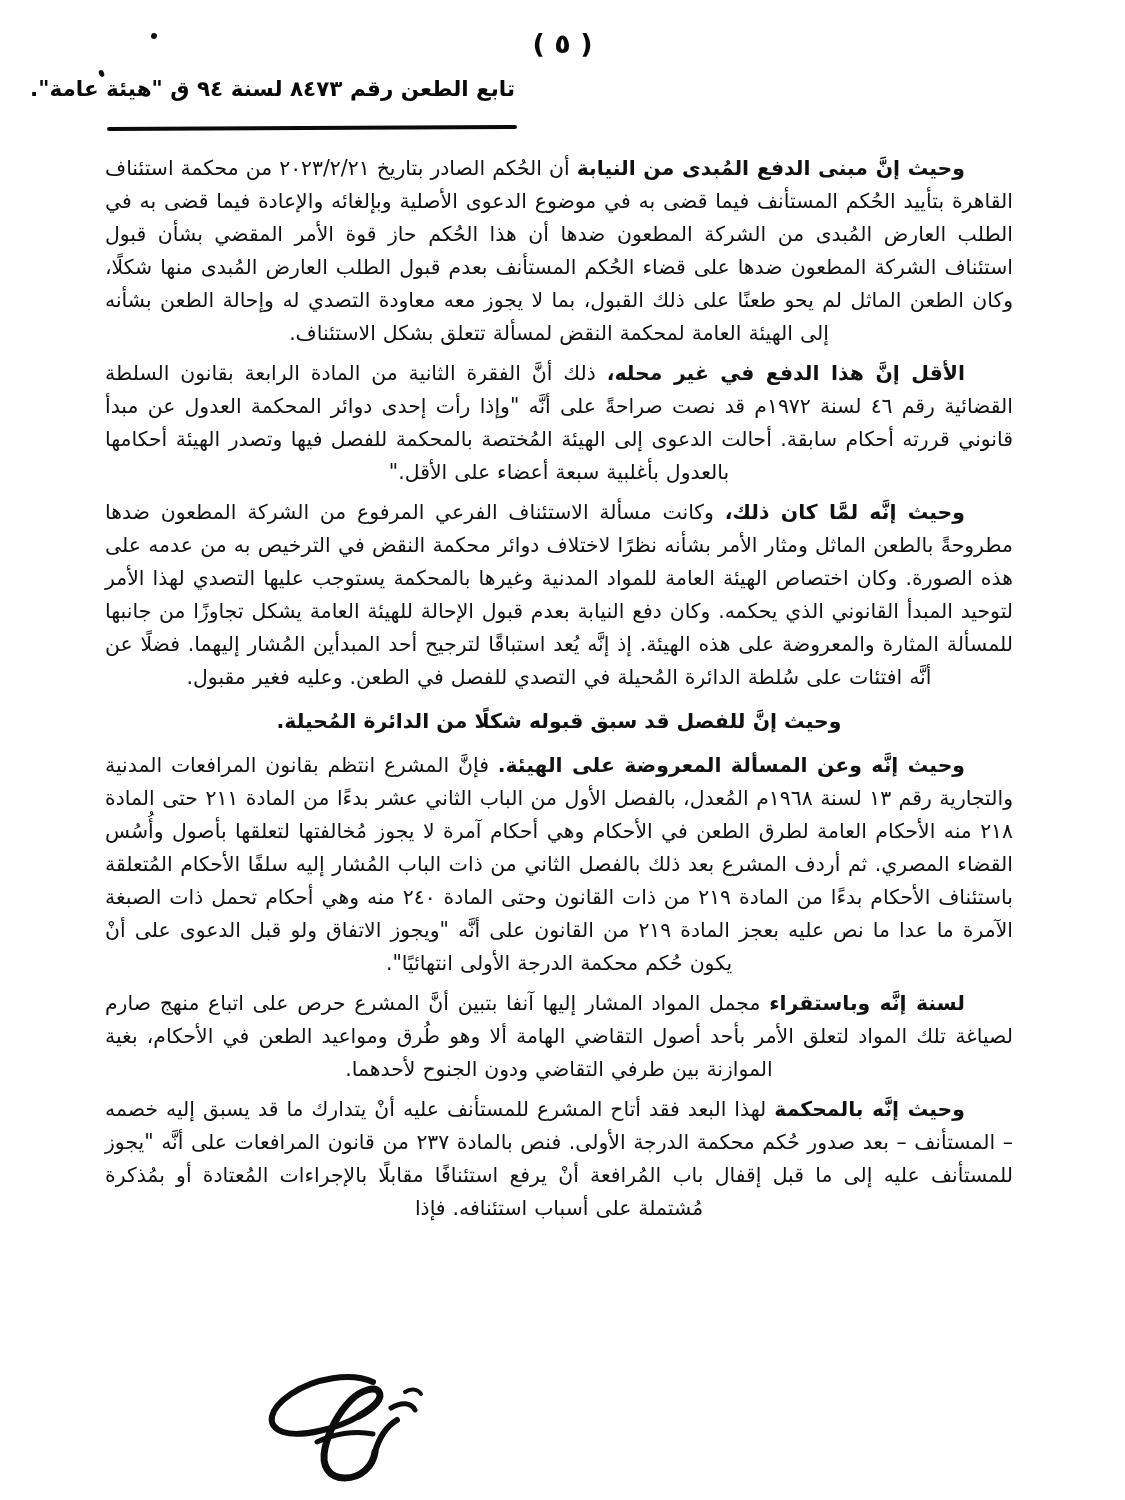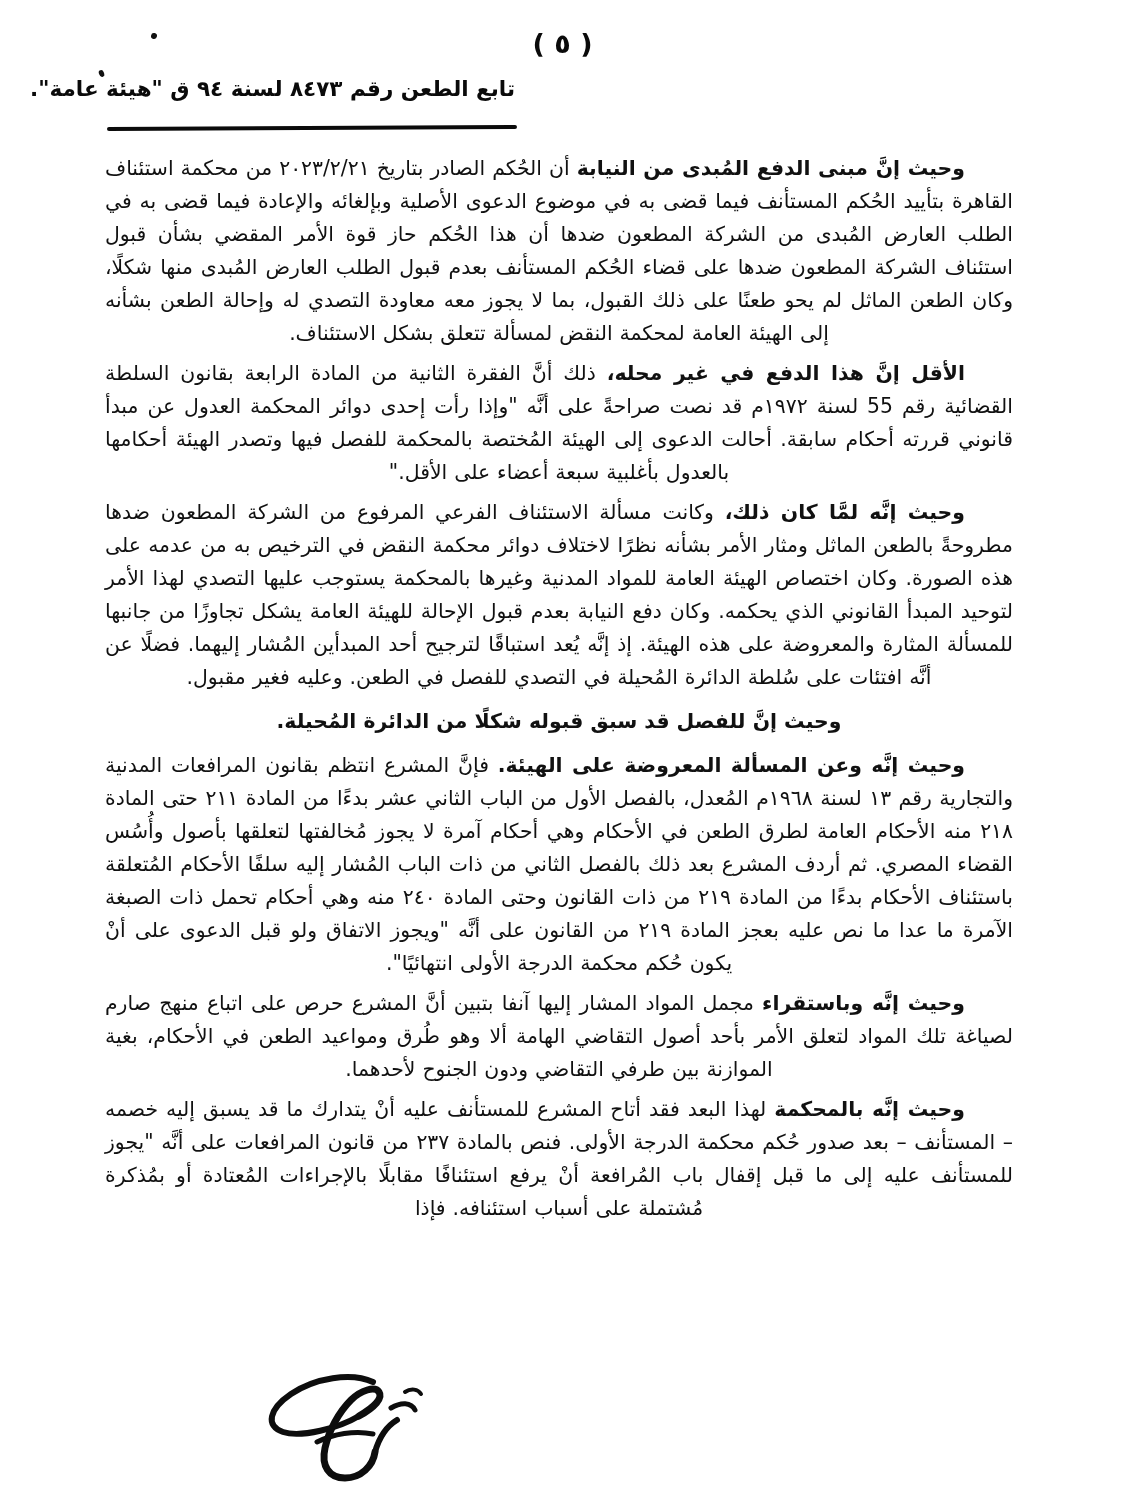--- a/index.html
+++ b/index.html
@@ -139,35 +139,35 @@
     <div class="rule"></div>
   </div>
 
   <div class="body-zone">
 
     <p class="para indent">
       <span class="lead">وحيث إنَّ مبنى الدفع المُبدى من النيابة</span><span> أن الحُكم الصادر بتاريخ ٢٠٢٣/٢/٢١ من محكمة استئناف القاهرة بتأييد الحُكم المستأنف فيما قضى به في موضوع الدعوى الأصلية وبإلغائه والإعادة فيما قضى به في الطلب العارض المُبدى من الشركة المطعون ضدها أن هذا الحُكم حاز قوة الأمر المقضي بشأن قبول استئناف الشركة المطعون ضدها على قضاء الحُكم المستأنف بعدم قبول الطلب العارض المُبدى منها شكلًا، وكان الطعن الماثل لم يحو طعنًا على ذلك القبول، بما لا يجوز معه معاودة التصدي له وإحالة الطعن بشأنه إلى الهيئة العامة لمحكمة النقض لمسألة تتعلق بشكل الاستئناف.</span>
     </p>
 
     <p class="para indent">
-      <span class="lead">الأقل إنَّ هذا الدفع في غير محله،</span><span> ذلك أنَّ الفقرة الثانية من المادة الرابعة بقانون السلطة القضائية رقم 55 لسنة ١٩٧٢م قد نصت صراحةً على أنَّه "وإذا رأت إحدى دوائر المحكمة العدول عن مبدأ قانوني قررته أحكام سابقة. أحالت الدعوى إلى الهيئة المُختصة بالمحكمة للفصل فيها وتصدر الهيئة أحكامها بالعدول بأغلبية سبعة أعضاء على الأقل."</span>
+      <span class="lead">الأقل إنَّ هذا الدفع في غير محله،</span><span> ذلك أنَّ الفقرة الثانية من المادة الرابعة بقانون السلطة القضائية رقم ٤٦ لسنة ١٩٧٢م قد نصت صراحةً على أنَّه "وإذا رأت إحدى دوائر المحكمة العدول عن مبدأ قانوني قررته أحكام سابقة. أحالت الدعوى إلى الهيئة المُختصة بالمحكمة للفصل فيها وتصدر الهيئة أحكامها بالعدول بأغلبية سبعة أعضاء على الأقل."</span>
     </p>
 
     <p class="para indent">
       <span class="lead">وحيث إنَّه لمَّا كان ذلك،</span><span> وكانت مسألة الاستئناف الفرعي المرفوع من الشركة المطعون ضدها مطروحةً بالطعن الماثل ومثار الأمر بشأنه نظرًا لاختلاف دوائر محكمة النقض في الترخيص به من عدمه على هذه الصورة. وكان اختصاص الهيئة العامة للمواد المدنية وغيرها بالمحكمة يستوجب عليها التصدي لهذا الأمر لتوحيد المبدأ القانوني الذي يحكمه. وكان دفع النيابة بعدم قبول الإحالة للهيئة العامة يشكل تجاوزًا من جانبها للمسألة المثارة والمعروضة على هذه الهيئة. إذ إنَّه يُعد استباقًا لترجيح أحد المبدأين المُشار إليهما. فضلًا عن أنَّه افتئات على سُلطة الدائرة المُحيلة في التصدي للفصل في الطعن. وعليه فغير مقبول.</span>
     </p>
 
     <p class="standalone">وحيث إنَّ للفصل قد سبق قبوله شكلًا من الدائرة المُحيلة.</p>
 
     <p class="para indent">
       <span class="lead">وحيث إنَّه وعن المسألة المعروضة على الهيئة.</span><span> فإنَّ المشرع انتظم بقانون المرافعات المدنية والتجارية رقم ١٣ لسنة ١٩٦٨م المُعدل، بالفصل الأول من الباب الثاني عشر بدءًا من المادة ٢١١ حتى المادة ٢١٨ منه الأحكام العامة لطرق الطعن في الأحكام وهي أحكام آمرة لا يجوز مُخالفتها لتعلقها بأصول وأُسُس القضاء المصري. ثم أردف المشرع بعد ذلك بالفصل الثاني من ذات الباب المُشار إليه سلفًا الأحكام المُتعلقة باستئناف الأحكام بدءًا من المادة ٢١٩ من ذات القانون وحتى المادة ٢٤٠ منه وهي أحكام تحمل ذات الصبغة الآمرة ما عدا ما نص عليه بعجز المادة ٢١٩ من القانون على أنَّه "ويجوز الاتفاق ولو قبل الدعوى على أنْ يكون حُكم محكمة الدرجة الأولى انتهائيًا".</span>
     </p>
 
     <p class="para indent">
-      <span class="lead">وحيث إنَّه وباستقراء</span><span> مجمل المواد المشار إليها آنفا بتبين أنَّ المشرع حرص على اتباع منهج صارم لصياغة تلك المواد لتعلق الأمر بأحد أصول التقاضي الهامة ألا وهو طُرق ومواعيد الطعن في الأحكام، بغية الموازنة بين طرفي التقاضي ودون الجنوح لأحدهما.</span>
+      <span class="lead">لسنة إنَّه وباستقراء</span><span> مجمل المواد المشار إليها آنفا بتبين أنَّ المشرع حرص على اتباع منهج صارم لصياغة تلك المواد لتعلق الأمر بأحد أصول التقاضي الهامة ألا وهو طُرق ومواعيد الطعن في الأحكام، بغية الموازنة بين طرفي التقاضي ودون الجنوح لأحدهما.</span>
     </p>
 
     <p class="para indent">
       <span class="lead">وحيث إنَّه بالمحكمة</span><span> لهذا البعد فقد أتاح المشرع للمستأنف عليه أنْ يتدارك ما قد يسبق إليه خصمه – المستأنف – بعد صدور حُكم محكمة الدرجة الأولى. فنص بالمادة ٢٣٧ من قانون المرافعات على أنَّه "يجوز للمستأنف عليه إلى ما قبل إقفال باب المُرافعة أنْ يرفع استئنافًا مقابلًا بالإجراءات المُعتادة أو بمُذكرة مُشتملة على أسباب استئنافه. فإذا</span>
     </p>
 
   </div>
 
   <div class="signature">
     <svg viewBox="0 0 190 120" xmlns="http://www.w3.org/2000/svg" aria-hidden="true">

